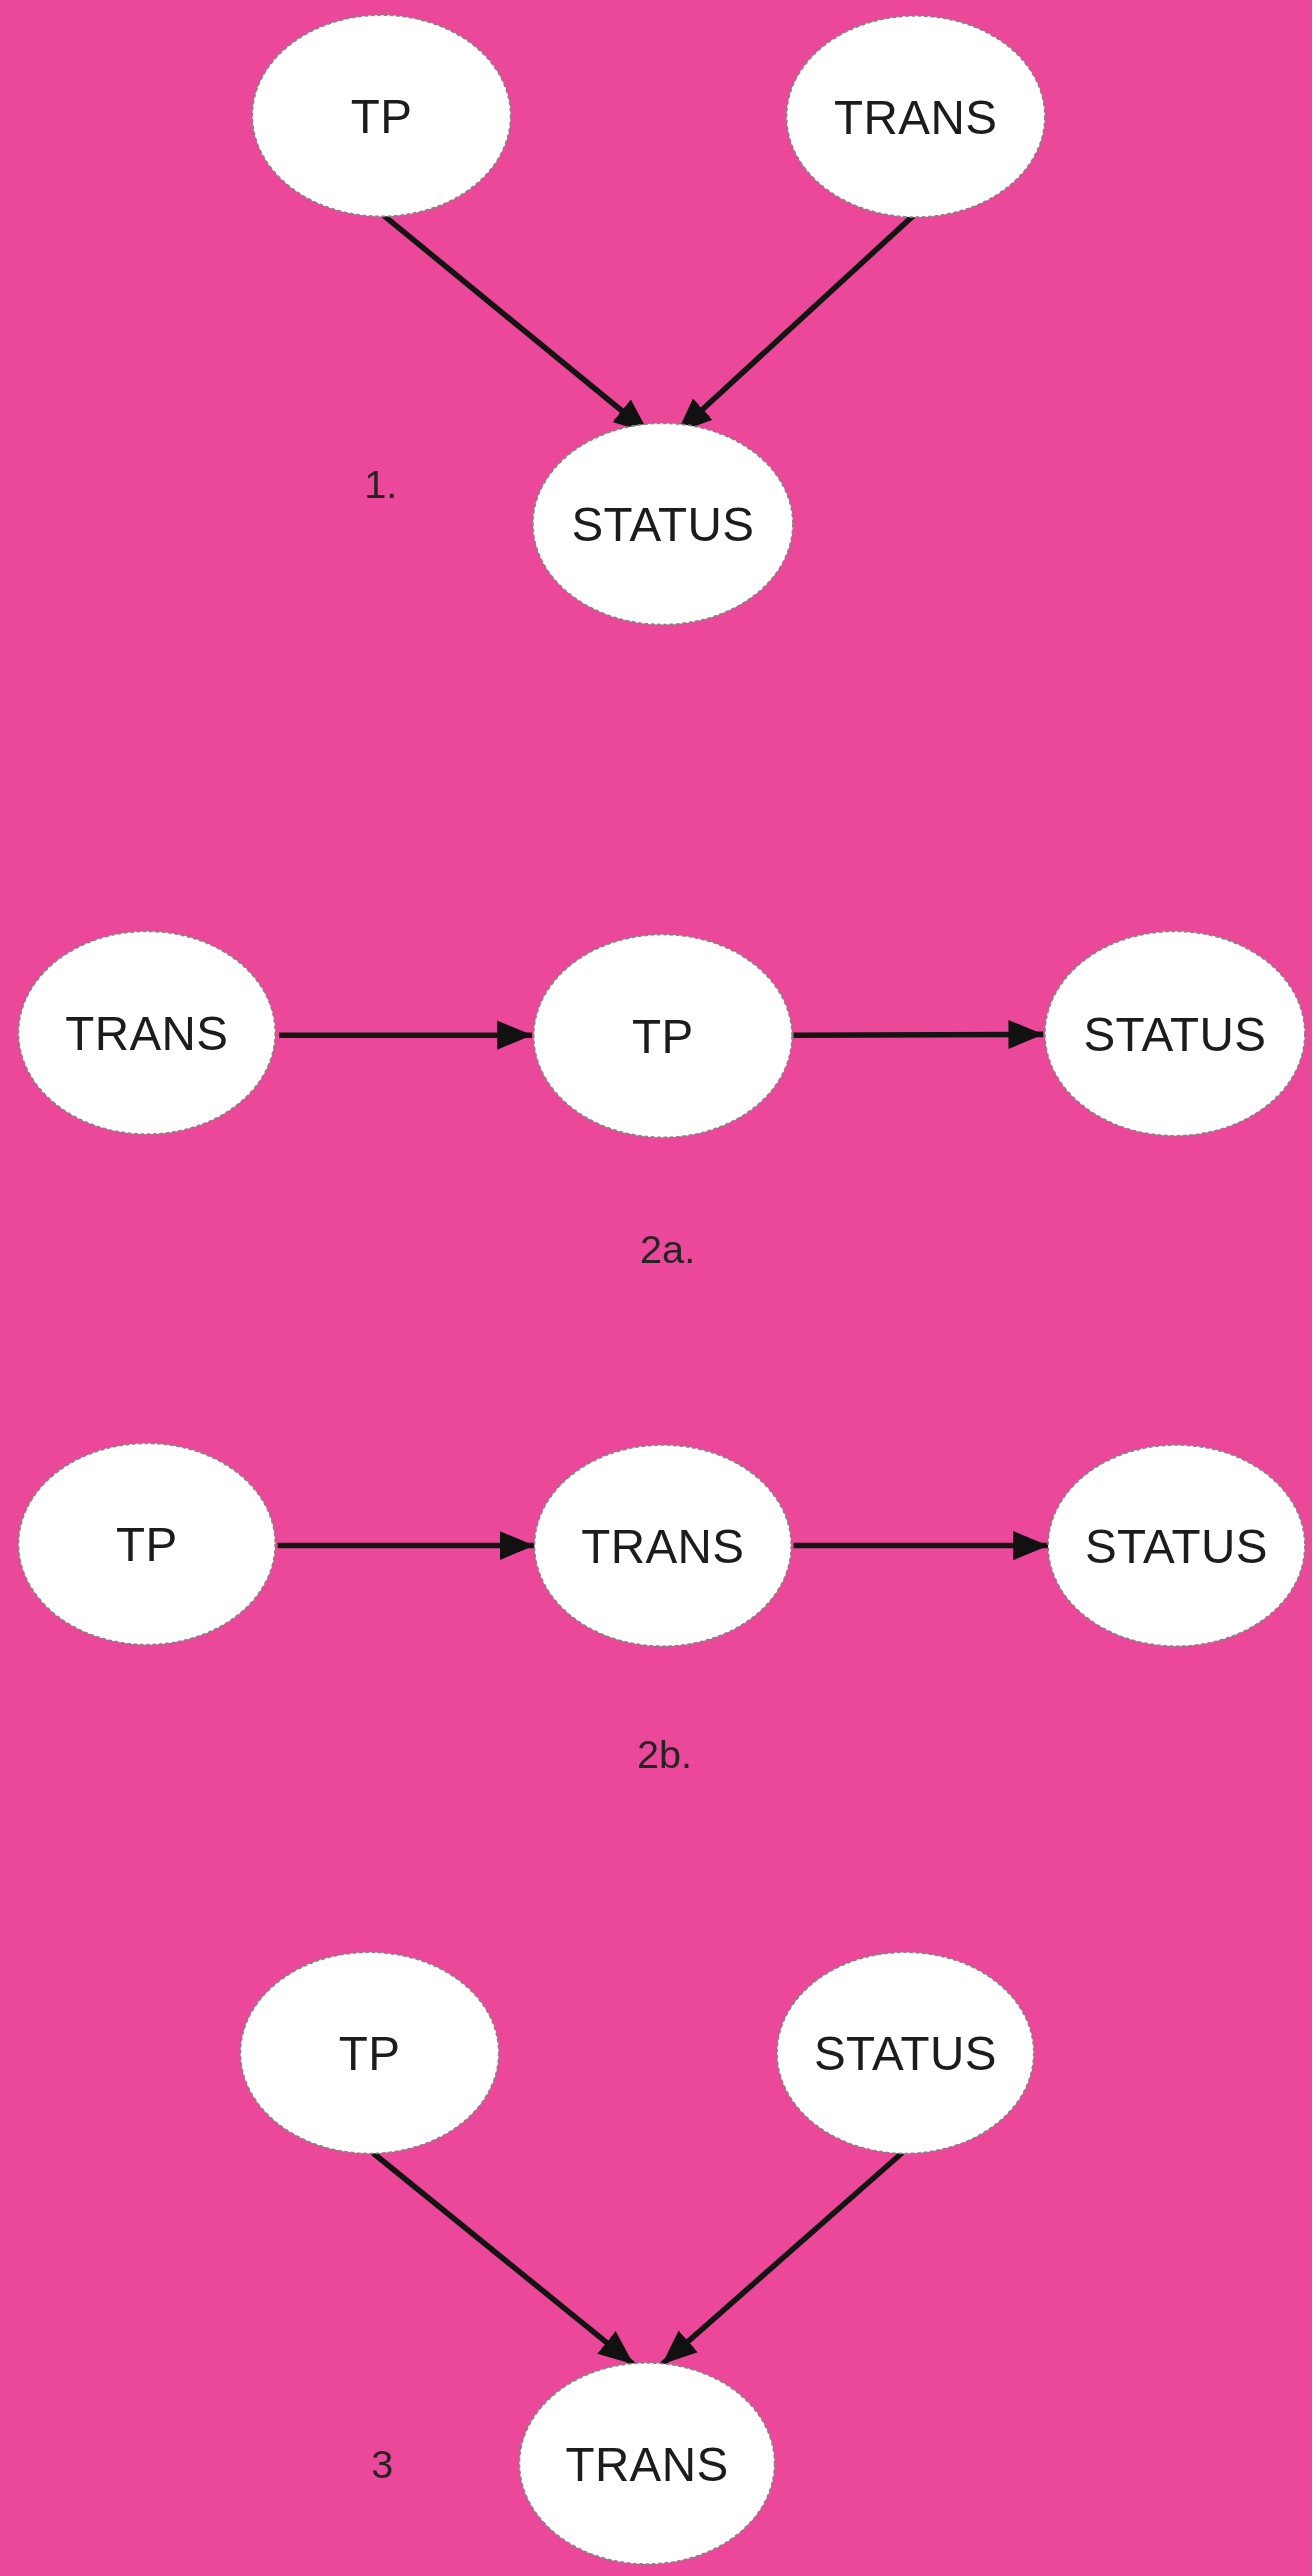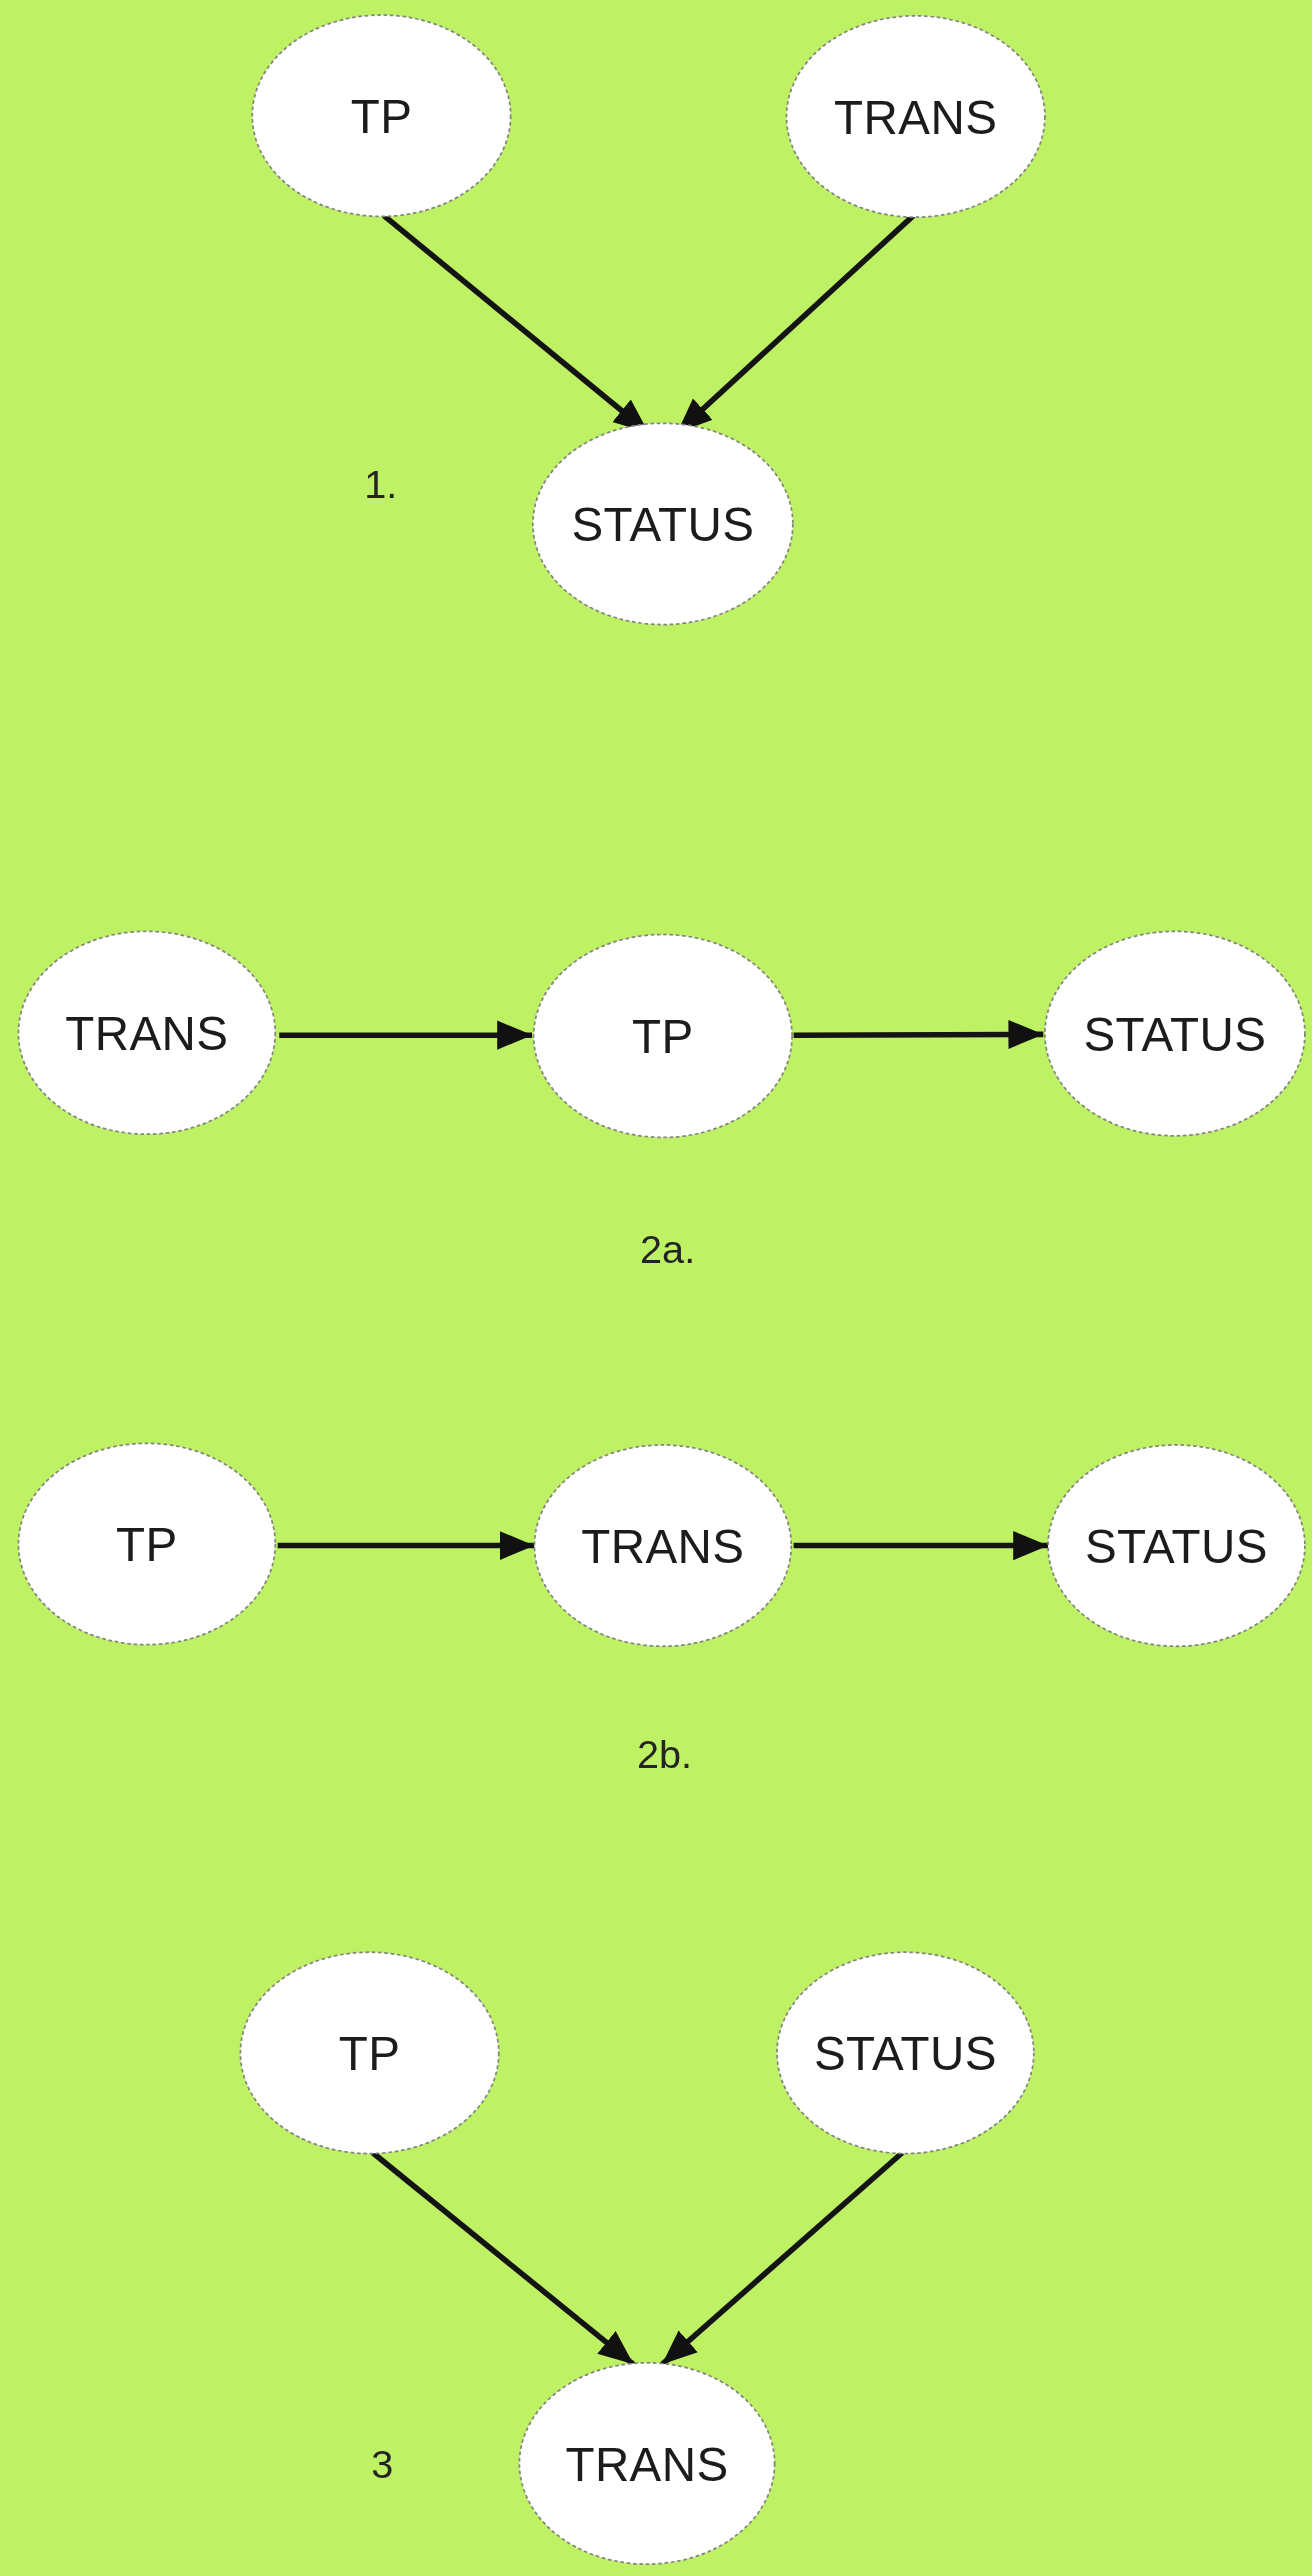--- a/index.html
+++ b/index.html
@@ -4,21 +4,21 @@
 <style>
   html, body {
     margin: 0;
     padding: 0;
     background: #ffffff;
   }
   .canvas {
     position: relative;
     width: 1312px;
     height: 2576px;
-    background: #bef264;
+    background: #ec4899;
     overflow: hidden;
     font-family: "Liberation Sans", "DejaVu Sans", sans-serif;
   }
   svg.fig {
     position: absolute;
     left: 0;
     top: 0;
     width: 1317px;
     height: 2576px;
     display: block;

